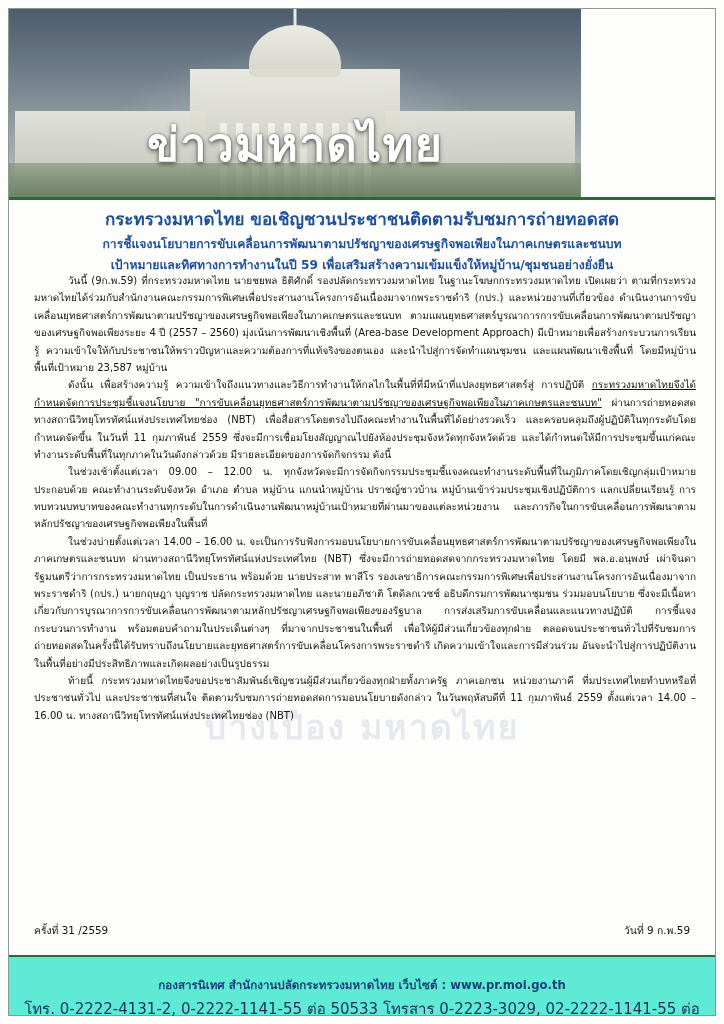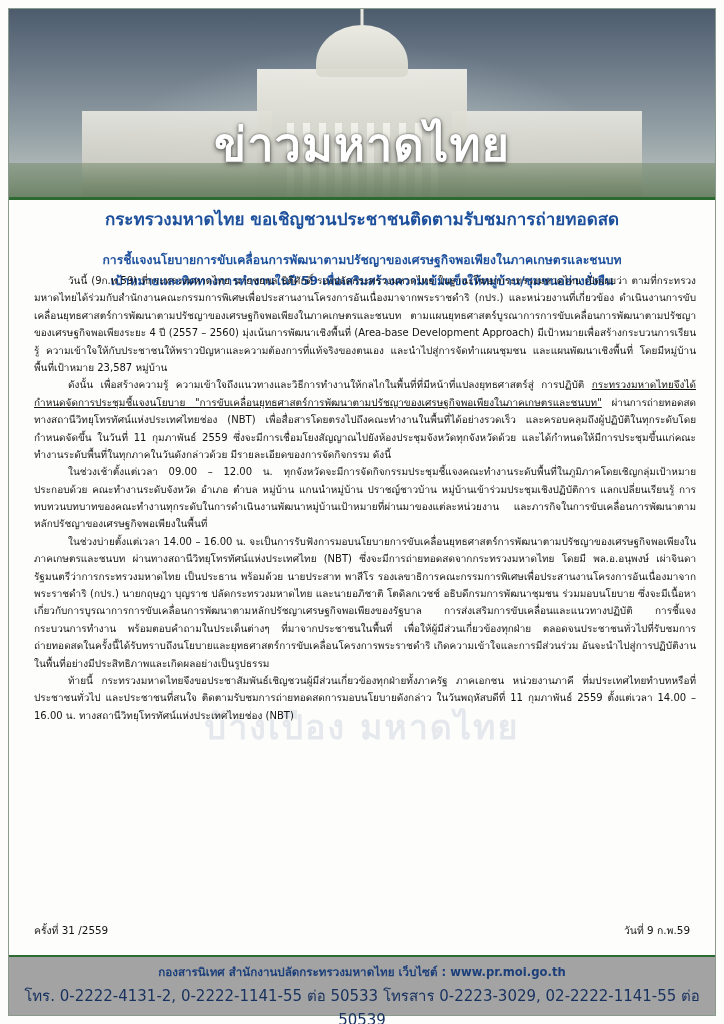--- a/index.html
+++ b/index.html
@@ -26,21 +26,21 @@
     right: 8px;
     bottom: 8px;
     border: 1px solid #8a9a8d;
     box-sizing: border-box;
   }
   
   .banner {
     position: absolute;
     left: 9px;
     top: 9px;
-    width: 706px;
+    width: 572px;
     height: 188px;
     overflow: hidden;
     background: linear-gradient(180deg, #5f6f82 0%, #7d8b98 35%, #9aa6ac 70%, #b9c0bf 100%);
   }
   .sky {
     position: absolute;
     inset: 0;
     background:
       radial-gradient(ellipse at 50% 120%, rgba(255,255,255,0.55) 0%, rgba(255,255,255,0) 60%),
       linear-gradient(180deg, #4d5c6d 0%, #6c7a88 30%, #93a0a5 65%, #c3c9c4 100%);
@@ -143,21 +143,21 @@
     left: 30px;
     right: 30px;
     top: 205px;
     text-align: center;
     color: #1c4f9c;
     font-size: 11.6px;
     line-height: 1.72;
     font-weight: bold;
   }
   .headline .l1 { font-size: 17px; }
-  .headline .l2 { font-size: 12.2px; margin-top: 16px; }
+  .headline .l2 { font-size: 12.2px; }
   .headline .l3 { font-size: 12.2px; }
   
   .body {
     position: absolute;
     left: 34px;
     right: 28px;
     top: 272px;
     font-size: 10px;
     line-height: 1.74;
     color: #141414;
@@ -213,23 +213,23 @@
     top: 955px;
     height: 2px;
     background: #2d6a31;
   }
   .footer {
     position: absolute;
     left: 9px;
     right: 9px;
     top: 957px;
     bottom: 9px;
-    background: #a3a3a3;
-    text-align: center;
-    padding-top: 6px;
+    background: #5eead4;
+    text-align: center;
+    padding-top: 19px;
     box-sizing: border-box;
   }
   .footer .f1 {
     font-size: 11.6px;
     font-weight: bold;
     color: #1c3f7a;
     line-height: 1.6;
   }
   .footer .f2 {
     font-size: 15px;

